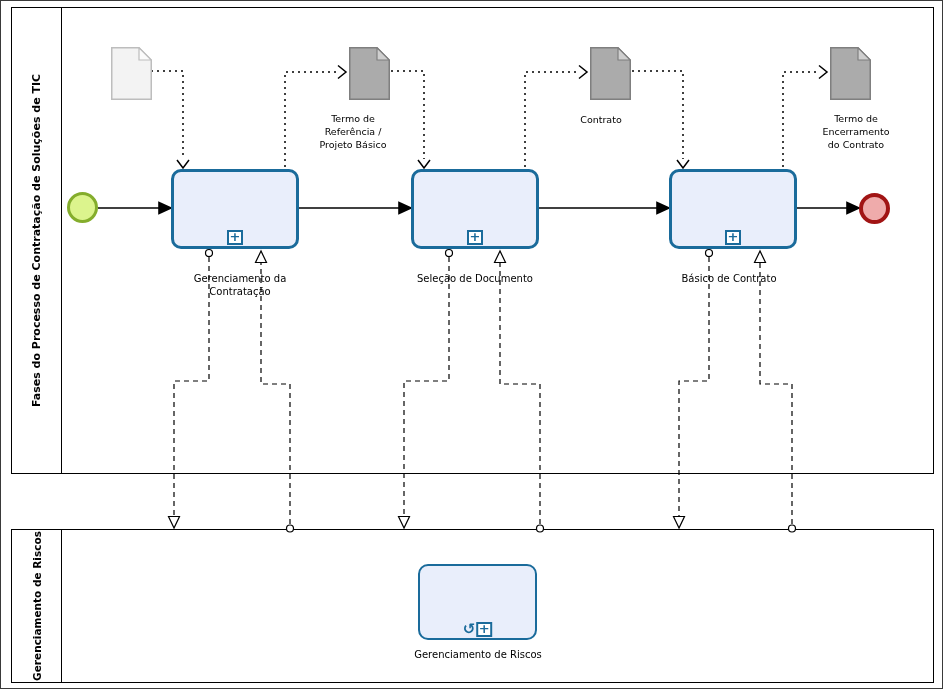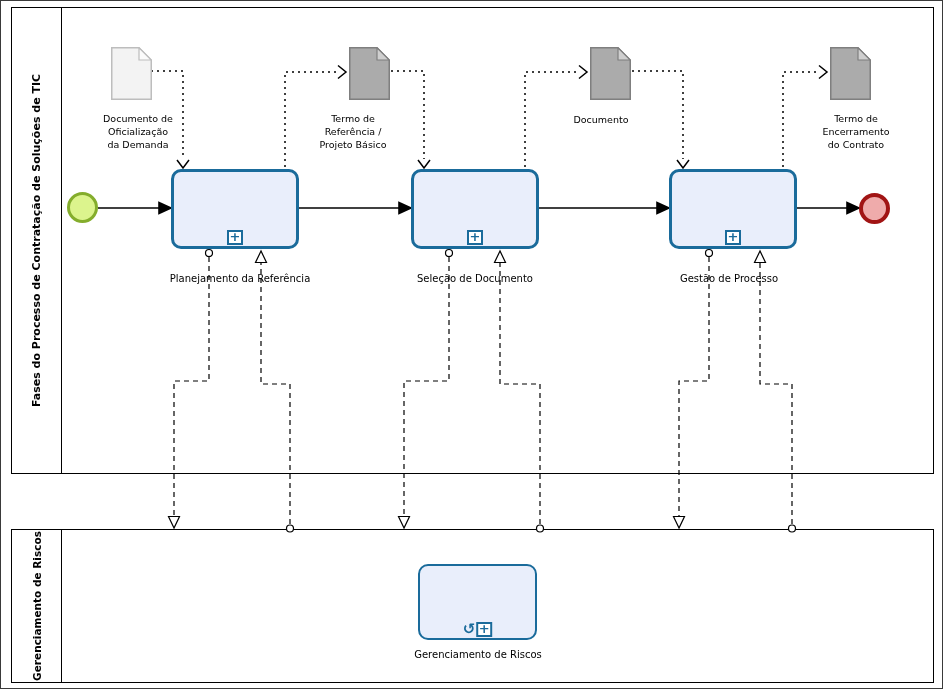--- a/index.html
+++ b/index.html
@@ -151,65 +151,62 @@
   </svg>
 
   <div class="event start-event"></div>
   <div class="event end-event"></div>
 
   <div class="task t1">
     <div class="markers">
         <span class="plus-box">+</span>
       </div>
   </div>
-  <div class="shape-label lt1">Planejamento da Referência</div>
+  <div class="shape-label lt1">Gerenciamento da Contratação</div>
 
   <div class="task t2">
     <div class="markers">
         <span class="plus-box">+</span>
       </div>
   </div>
   <div class="shape-label lt2">Seleção de Documento</div>
 
   <div class="task t3">
     <div class="markers">
         <span class="plus-box">+</span>
       </div>
   </div>
-  <div class="shape-label lt3">Gestão de Processo</div>
+  <div class="shape-label lt3">Básico de Contrato</div>
 
   <div class="task rt">
     <div class="markers">
       <span class="loop-icon">↺</span>
       <span class="plus-box">+</span>
     </div>
   </div>
   <div class="shape-label lrt">Gerenciamento de Riscos</div>
 
   <svg class="doc d1" viewBox="0 0 41 53">
     <path d="M0.75,0.75 H28 L40.25,13 V52.25 H0.75 Z" fill="#f3f3f3" stroke="#bdbdbd" stroke-width="1.5"></path>
     <path d="M28,0.75 V13 H40.25 Z" fill="#fbfbfb" stroke="#bdbdbd" stroke-width="1.2"></path>
   </svg>
-  <div class="shape-label doc-label ld1">Documento de
-Oficialização
-da Demanda</div>
 
   <svg class="doc d2" viewBox="0 0 41 53">
     <path d="M0.75,0.75 H28 L40.25,13 V52.25 H0.75 Z" fill="#ababab" stroke="#7f7f7f" stroke-width="1.5"></path>
     <path d="M28,0.75 V13 H40.25 Z" fill="#cfcfcf" stroke="#7f7f7f" stroke-width="1.2"></path>
   </svg>
   <div class="shape-label doc-label ld2">Termo de
 Referência /
 Projeto Básico</div>
 
   <svg class="doc d3" viewBox="0 0 41 53">
     <path d="M0.75,0.75 H28 L40.25,13 V52.25 H0.75 Z" fill="#ababab" stroke="#7f7f7f" stroke-width="1.5"></path>
     <path d="M28,0.75 V13 H40.25 Z" fill="#cfcfcf" stroke="#7f7f7f" stroke-width="1.2"></path>
   </svg>
-  <div class="shape-label doc-label ld3">Documento</div>
+  <div class="shape-label doc-label ld3">Contrato</div>
 
   <svg class="doc d4" viewBox="0 0 41 53">
     <path d="M0.75,0.75 H28 L40.25,13 V52.25 H0.75 Z" fill="#ababab" stroke="#7f7f7f" stroke-width="1.5"></path>
     <path d="M28,0.75 V13 H40.25 Z" fill="#cfcfcf" stroke="#7f7f7f" stroke-width="1.2"></path>
   </svg>
   <div class="shape-label doc-label ld4">Termo de
 Encerramento
 do Contrato</div>
 
 </div>

